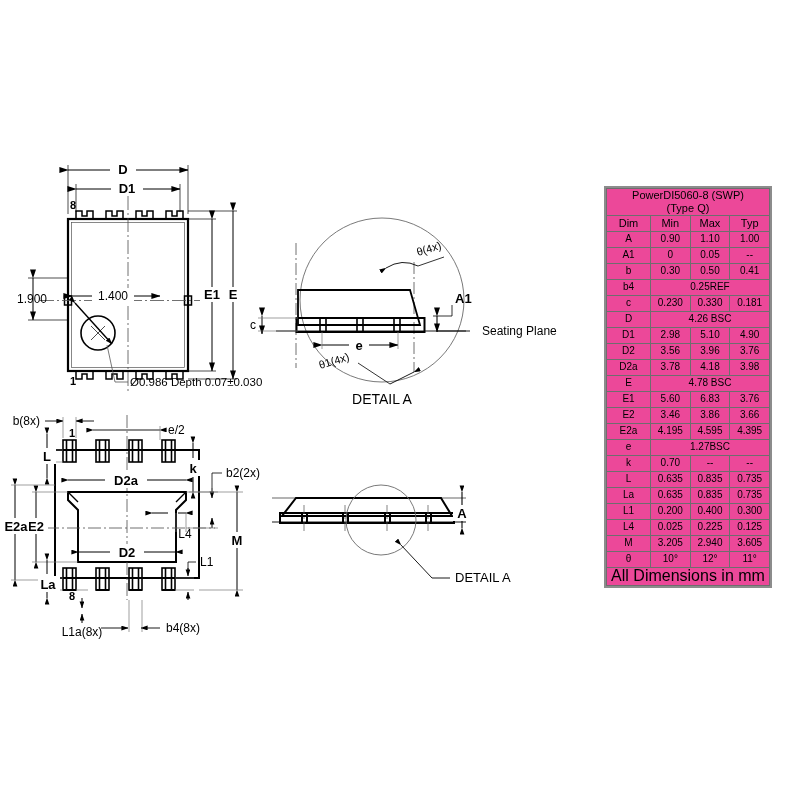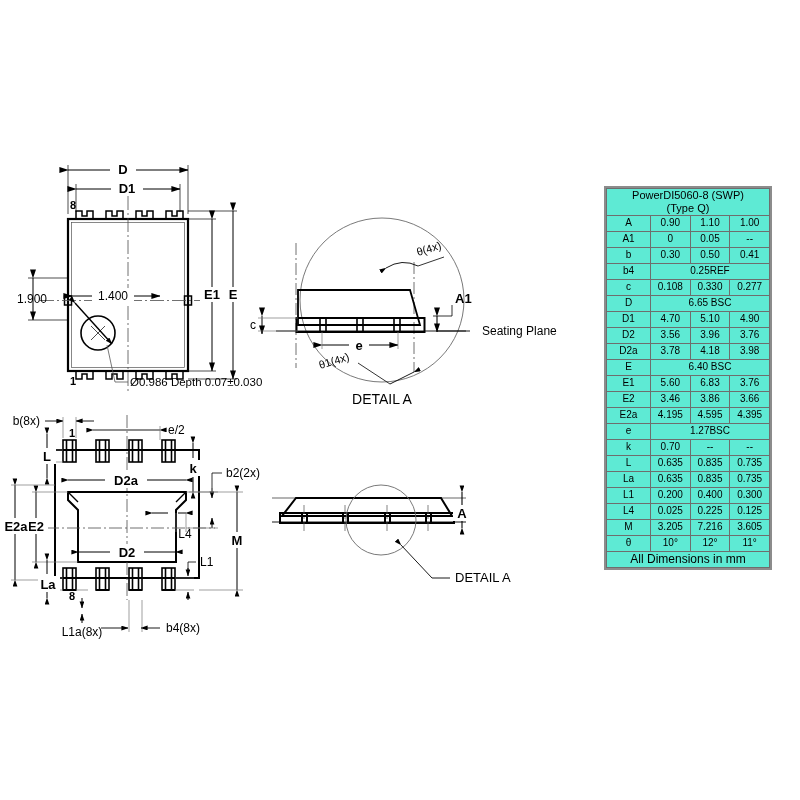--- a/index.html
+++ b/index.html
@@ -7,40 +7,40 @@
     width:800px;height:800px;background:#ffffff;
     font-family:"Liberation Sans",sans-serif;
     color:#000;overflow:hidden;position:relative;
   }
   #root{position:absolute;left:0;top:0;width:800px;height:800px;}
   svg.drawing{position:absolute;left:0;top:0;width:800px;height:800px;}
 
   
   .dim-table-wrap{
     position:absolute;left:604px;top:186px;width:168px;
-    border:2px solid #8c8c8c;background:#5eead4;box-sizing:border-box;
+    border:2px solid #8c8c8c;background:#ec4899;box-sizing:border-box;
   }
   table.dim-table{
     border-collapse:collapse;width:100%;
     font-size:10px;line-height:1.05;
   }
   table.dim-table td,table.dim-table th{
     border:1px solid #6e6e6e;
     text-align:center;vertical-align:middle;
     padding:0;height:15px;font-weight:normal;
   }
   .tbl-title{
     font-weight:bold;font-size:11px;padding:2px 0 3px 0;height:auto;
     line-height:1.18;
   }
   .hdr td{font-weight:bold;font-size:11px;}
   .dimcol{font-weight:bold;width:27%;}
   .valcol{width:24.33%;}
   .span3{width:73%;}
-  .footer td{font-weight:bold;font-size:12px;height:17px;}
+  .footer td{font-weight:bold;font-size:16px;height:17px;}
 </style>
 </head>
 <body>
 
 <div id="root">
 
 <svg class="drawing" viewBox="0 0 800 800">
   <defs>
     <marker id="ah" markerWidth="9" markerHeight="9" refX="8.6" refY="3" orient="auto" markerUnits="userSpaceOnUse">
       <path d="M0,0 L9,3 L0,6 z" fill="#000"></path>
@@ -347,20 +347,26 @@
 
 <div class="dim-table-wrap">
   <table class="dim-table">
     <tbody>
       <tr>
         <td class="tbl-title" colspan="4">
           <span>PowerDI5060-8 (SWP)</span><br>
           <span>(Type Q)</span>
         </td>
       </tr>
+      <tr class="hdr">
+        <td class="dimcol">Dim</td>
+        <td class="valcol">Min</td>
+        <td class="valcol">Max</td>
+        <td class="valcol">Typ</td>
+      </tr>
     <tr>
             <td class="dimcol">A</td>
             <td class="valcol">0.90</td>
             <td class="valcol">1.10</td>
             <td class="valcol">1.00</td>
           </tr>
           <tr>
             <td class="dimcol">A1</td>
             <td class="valcol">0</td>
             <td class="valcol">0.05</td>
@@ -371,49 +377,49 @@
             <td class="valcol">0.30</td>
             <td class="valcol">0.50</td>
             <td class="valcol">0.41</td>
           </tr>
           <tr>
             <td class="dimcol">b4</td>
             <td class="span3" colspan="3">0.25REF</td>
           </tr>
           <tr>
             <td class="dimcol">c</td>
-            <td class="valcol">0.108</td>
+            <td class="valcol">0.230</td>
             <td class="valcol">0.330</td>
-            <td class="valcol">0.277</td>
+            <td class="valcol">0.181</td>
           </tr>
           <tr>
             <td class="dimcol">D</td>
-            <td class="span3" colspan="3">6.65 BSC</td>
+            <td class="span3" colspan="3">4.26 BSC</td>
           </tr>
           <tr>
             <td class="dimcol">D1</td>
-            <td class="valcol">4.70</td>
+            <td class="valcol">2.98</td>
             <td class="valcol">5.10</td>
             <td class="valcol">4.90</td>
           </tr>
           <tr>
             <td class="dimcol">D2</td>
             <td class="valcol">3.56</td>
             <td class="valcol">3.96</td>
             <td class="valcol">3.76</td>
           </tr>
           <tr>
             <td class="dimcol">D2a</td>
             <td class="valcol">3.78</td>
             <td class="valcol">4.18</td>
             <td class="valcol">3.98</td>
           </tr>
           <tr>
             <td class="dimcol">E</td>
-            <td class="span3" colspan="3">6.40 BSC</td>
+            <td class="span3" colspan="3">4.78 BSC</td>
           </tr>
           <tr>
             <td class="dimcol">E1</td>
             <td class="valcol">5.60</td>
             <td class="valcol">6.83</td>
             <td class="valcol">3.76</td>
           </tr>
           <tr>
             <td class="dimcol">E2</td>
             <td class="valcol">3.46</td>
@@ -456,21 +462,21 @@
           </tr>
           <tr>
             <td class="dimcol">L4</td>
             <td class="valcol">0.025</td>
             <td class="valcol">0.225</td>
             <td class="valcol">0.125</td>
           </tr>
           <tr>
             <td class="dimcol">M</td>
             <td class="valcol">3.205</td>
-            <td class="valcol">7.216</td>
+            <td class="valcol">2.940</td>
             <td class="valcol">3.605</td>
           </tr>
           <tr>
             <td class="dimcol">θ</td>
             <td class="valcol">10°</td>
             <td class="valcol">12°</td>
             <td class="valcol">11°</td>
           </tr>
         </tbody>
     <tfoot>

